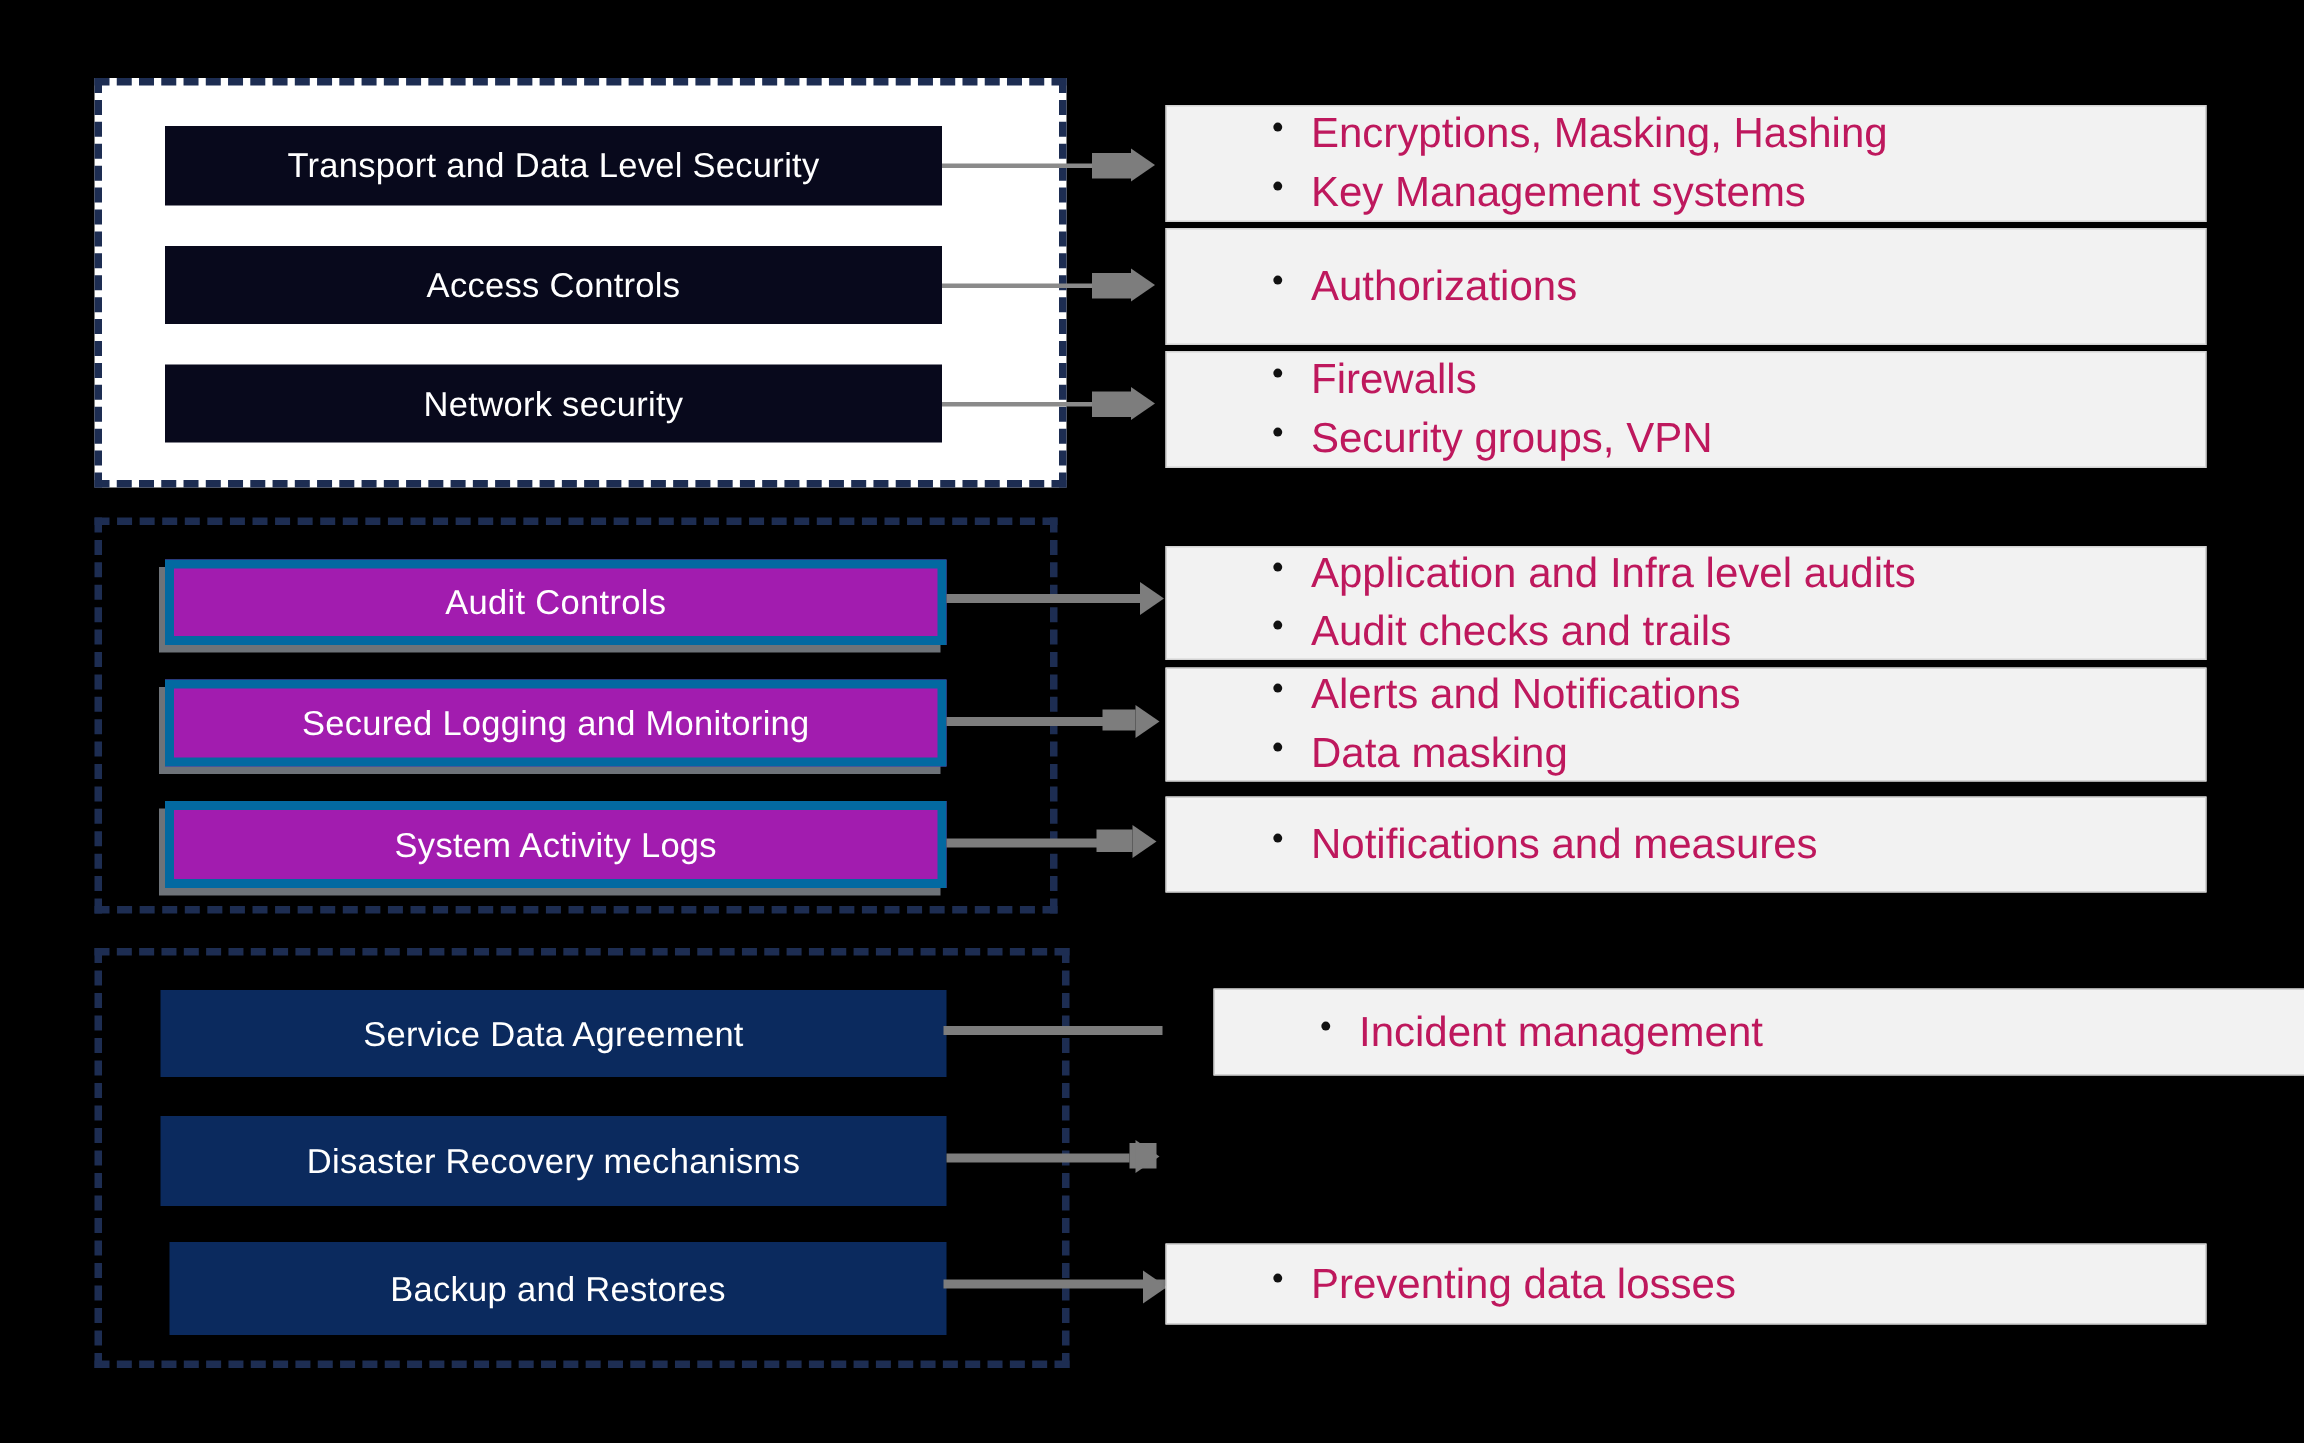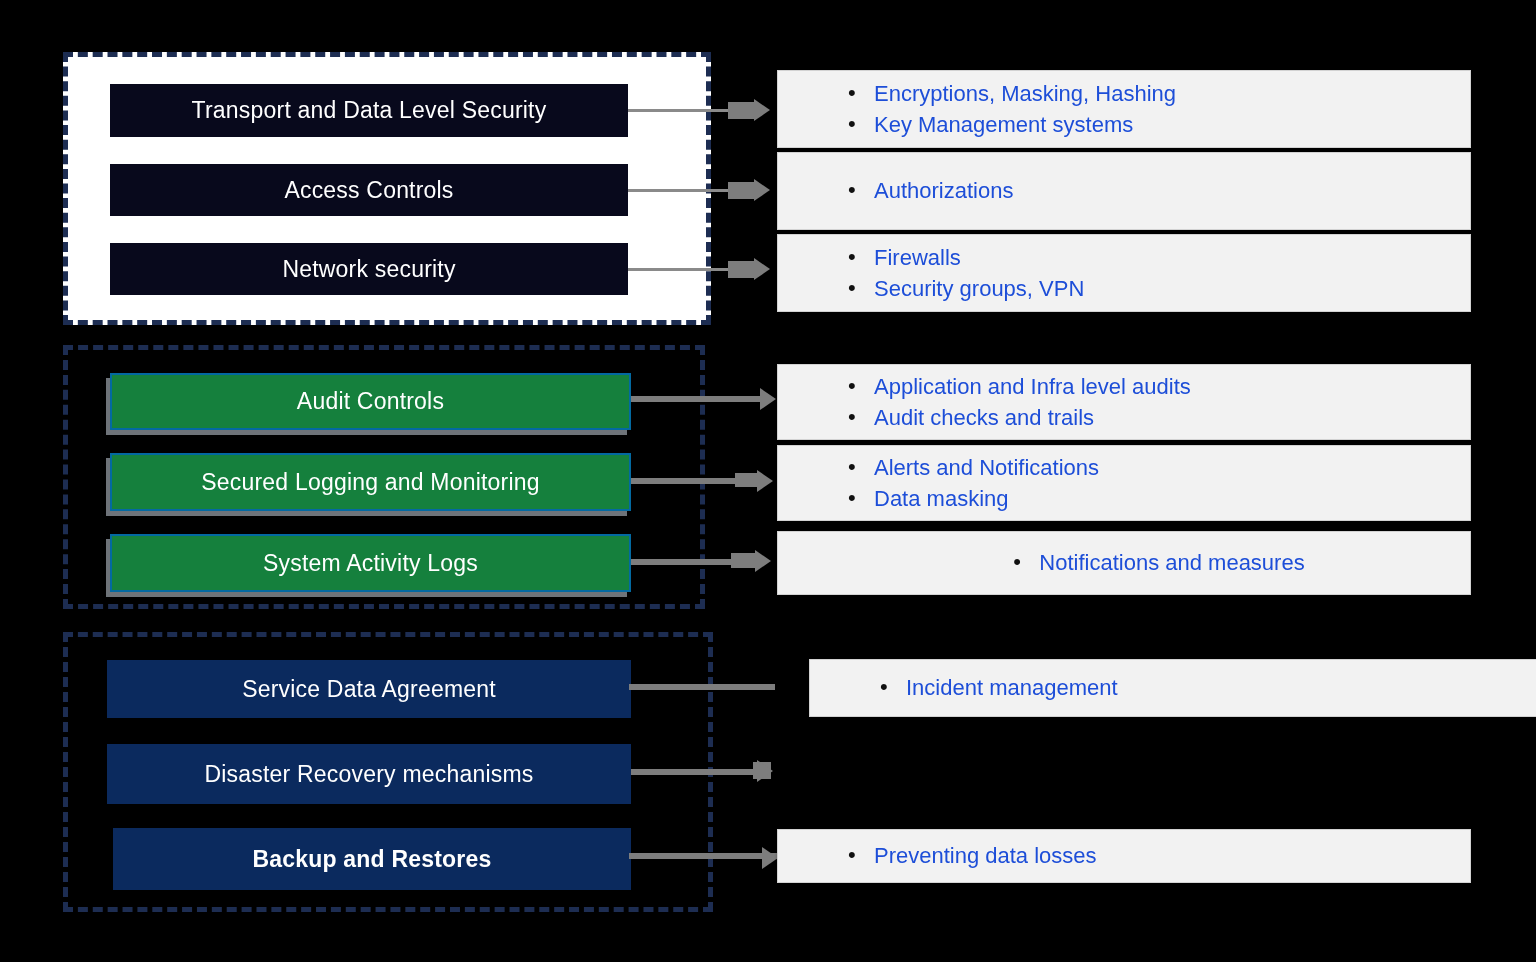--- a/index.html
+++ b/index.html
@@ -44,22 +44,22 @@
     font-size: 23px;
     font-weight: 400;
     letter-spacing: 0.2px;
     text-align: center;
     line-height: 1.15;
   }
   .box.style-a {           
     background: #08091c;
   }
   .box.style-b {           
-    background: #15803d;
-    border: 2px solid #0369a1;
+    background: #a21caf;
+    border: 6px solid #0369a1;
     box-shadow: -4px 5px 0 0 #6e7379;
   }
   .box.style-c {           
     background: #0b2a5e;
   }
 
   
   .connector {
     position: absolute;
     height: 3px;
@@ -92,22 +92,22 @@
     justify-content: center;
     padding: 0 0 0 70px;
   }
   .panel ul {
     list-style: none;
     margin: 0;
     padding: 0;
   }
   .panel li {
     position: relative;
-    font-size: 22px;
-    color: #1d4ed8;
+    font-size: 28px;
+    color: #be185d;
     line-height: 1.32;
     padding-left: 26px;
     margin: 2px 0;
     white-space: nowrap;
   }
   .panel li::before {
     content: "•";
     position: absolute;
     left: 0;
     top: -1px;
@@ -190,35 +190,35 @@
       <li>Application and Infra level audits</li>
       <li>Audit checks and trails</li>
     </ul>
   </div>
   <div class="panel" style="left:777px; top:445px; width:694px; height:76px;">
     <ul>
       <li>Alerts and Notifications</li>
       <li>Data masking</li>
     </ul>
   </div>
-  <div class="panel" style="left:777px; top:531px; width:694px; height:64px;align-items:center;">
+  <div class="panel" style="left:777px; top:531px; width:694px; height:64px;">
     <ul>
       <li>Notifications and measures</li>
     </ul>
   </div>
 
   <div class="group transparent" style="left:63px; top:632px; width:650px; height:280px;"></div>
 
   <div class="box style-c" style="left:107px; top:660px; width:524px; height:58px;">
     <span>Service Data Agreement</span>
   </div>
   <div class="box style-c" style="left:107px; top:744px; width:524px; height:60px;">
     <span>Disaster Recovery mechanisms</span>
   </div>
-  <div class="box style-c" style="left:113px; top:828px; width:518px; height:62px;font-weight:bold;">
+  <div class="box style-c" style="left:113px; top:828px; width:518px; height:62px;">
     <span>Backup and Restores</span>
   </div>
 
   <div class="connector thick" style="left:629px; top:684px; width:146px;"></div>
 
   <div class="connector thick" style="left:631px; top:769px; width:122px;"></div>
   <div class="arrow-stub" style="left:753px; top:762px; height:17px; width:18px;"></div>
   <div class="arrow-head" style="left:757px; top:760px;"></div>
 
   <div class="connector thick" style="left:629px; top:853px; width:148px;"></div>

